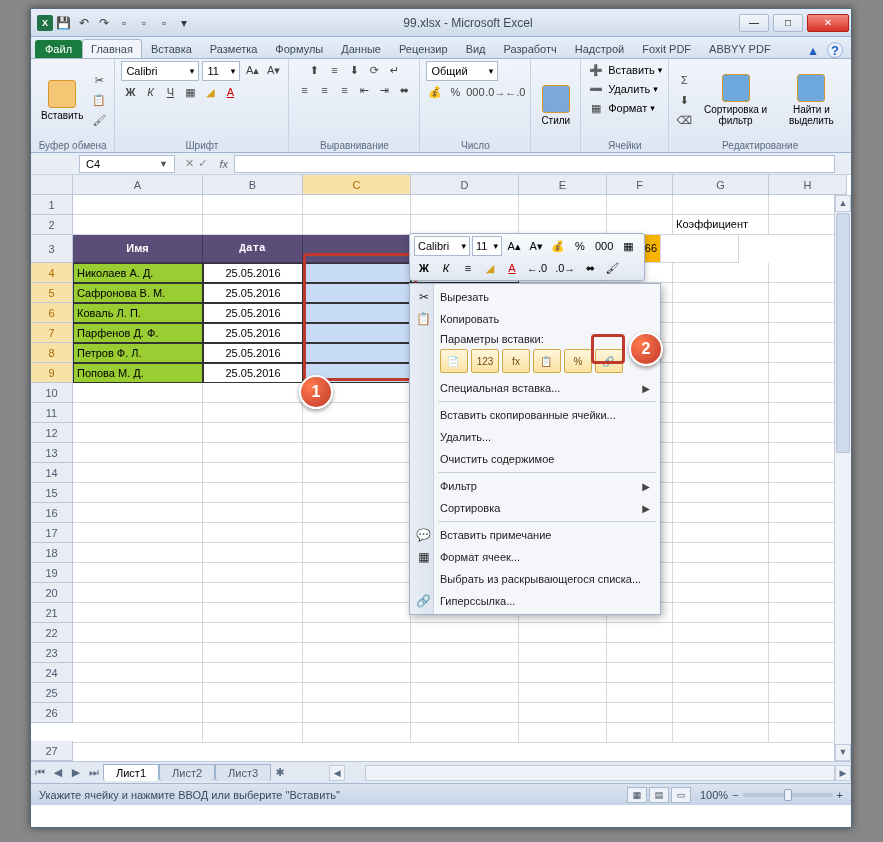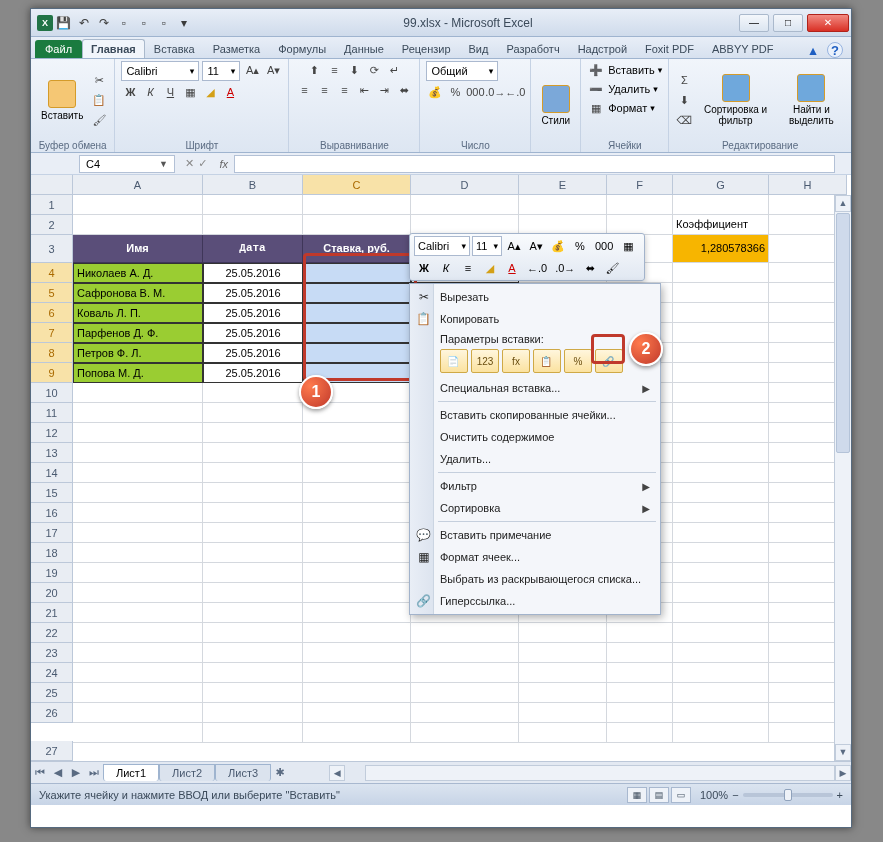--- a/index.html
+++ b/index.html
@@ -14,21 +14,21 @@
 .titlebar .qbtn { width: 18px; height: 18px; display: inline-flex; align-items: center; justify-content: center; font-size: 12px; color: #3b3b3b; cursor: pointer; }
 .titlebar .title { flex: 1; text-align: center; color: #3b4a5a; font-size: 12px; }
 .titlebar .winbtns { display: flex; }
 .titlebar .winbtn { width: 30px; height: 18px; margin: 2px 2px; border: 1px solid #aab9cc; background: linear-gradient(#f4f7fb,#dbe5f1); border-radius: 2px; display: flex; align-items: center; justify-content: center; font-size: 10px; cursor: pointer; }
 .titlebar .winbtn.close { background: linear-gradient(#f28b82,#d93025); border-color: #b0221a; color: #fff; width: 42px; }
 
 
 .ribbontabs { height: 22px; background: linear-gradient(#e8eef7,#d7e1ef); display: flex; align-items: flex-end; border-bottom: 1px solid #9fb4cf; font-size: 11px; }
 .ribbontabs .filetab { background: #1a7b3f; color: #fff; padding: 3px 10px; border-radius: 3px 3px 0 0; margin-left: 4px; cursor: pointer; }
 .ribbontabs .tab { padding: 3px 8px; color: #3b4a5a; cursor: pointer; border: 1px solid transparent; border-bottom: none; }
-.ribbontabs .tab.active { background: #f1f5fb; border-color: #aab9cc; border-radius: 3px 3px 0 0; font-weight: bold; }
+.ribbontabs .tab.active { background: #f1f5fb; border-color: #aab9cc; border-radius: 3px 3px 0 0; }
 .ribbontabs .help { margin-left: auto; padding: 0 8px; display: flex; gap: 6px; align-items: center; }
 .ribbontabs .help span { color: #1f5fc2; cursor: pointer; font-size: 13px; font-weight: bold; display: inline-flex; width: 16px; height: 16px; border: 1px solid #96b3e0; border-radius: 8px; align-items: center; justify-content: center; background: #eaf1fb; }
 
 
 .ribbon { height: 94px; background: linear-gradient(#f1f5fb,#dde6f2); border-bottom: 1px solid #9fb4cf; display: flex; font-size: 11px; overflow: hidden; }
 .group { border-right: 1px solid #c5d2e4; padding: 2px 6px 1px; display: flex; flex-direction: column; }
 .group .gmain { flex: 1; display: flex; align-items: center; gap: 3px; }
 .group .glabel { text-align: center; color: #5a6b82; font-size: 10px; padding-top: 1px; white-space: nowrap; }
 .bigbtn { display: flex; flex-direction: column; align-items: center; padding: 2px 4px; cursor: pointer; border-radius: 3px; }
 .bigbtn .ic { width: 28px; height: 28px; background: #f5c774; border: 1px solid #d49b2a; border-radius: 3px; }
@@ -352,21 +352,20 @@
           <div class="cell" style="width: 108px; height: 20px; line-height: 19px;"></div>
           <div class="cell" style="width: 108px; height: 20px; line-height: 19px;"></div>
           <div class="cell" style="width: 88px; height: 20px; line-height: 19px;"></div>
           <div class="cell" style="width: 66px; height: 20px; line-height: 19px;"></div>
           <div class="cell" style="width: 96px; height: 20px; line-height: 19px; font-weight: normal;">Коэффициент</div>
           <div class="cell" style="width: 78px; height: 20px; line-height: 19px;"></div>
         </div>
         <div class="cellrow" style="height: 28px;">
           <div class="cell hdr3" style="width: 130px; height: 28px; line-height: 27px;">Имя</div>
           <div class="cell hdr3" style="width: 100px; height: 28px; line-height: 27px; font-family: Liberation Mono, monospace;">Дата</div>
-          <div class="cell hdr3" style="width: 108px; height: 28px; line-height: 27px;">Ставка, руб.</div>
           <div class="cell hdr3" style="width: 108px; height: 28px; line-height: 27px;"></div>
           <div class="cell" style="width: 88px; height: 28px; line-height: 27px;"></div>
           <div class="cell" style="width: 66px; height: 28px; line-height: 27px;"></div>
           <div class="cell" style="width: 96px; height: 28px; line-height: 27px; background: rgb(247, 181, 0); text-align: right;">1,280578366</div>
           <div class="cell" style="width: 78px; height: 28px; line-height: 27px;"></div>
         </div>
         <div class="cellrow" style="height: 20px;">
           <div class="cell name-cell" style="width: 130px; height: 20px; line-height: 19px;">Николаев А. Д.</div>
           <div class="cell date-cell" style="width: 100px; height: 20px; line-height: 19px;">25.05.2016</div>
           <div class="cell rate-cell sel-cell" style="width: 108px; height: 20px; line-height: 19px;"></div>
@@ -672,24 +671,24 @@
       </div>
       <div class="item">
           <span>Специальная вставка...</span>
           <span class="arrow">▶</span>
         </div>
       <div class="sep"></div>
       <div class="item">
           <span>Вставить скопированные ячейки...</span>
         </div>
       <div class="item">
+          <span>Удалить...</span>
+        </div>
+      <div class="item">
           <span>Очистить содержимое</span>
-        </div>
-      <div class="item">
-          <span>Удалить...</span>
         </div>
       <div class="sep"></div>
       <div class="item">
           <span>Фильтр</span>
           <span class="arrow">▶</span>
         </div>
       <div class="item">
           <span>Сортировка</span>
           <span class="arrow">▶</span>
         </div>

